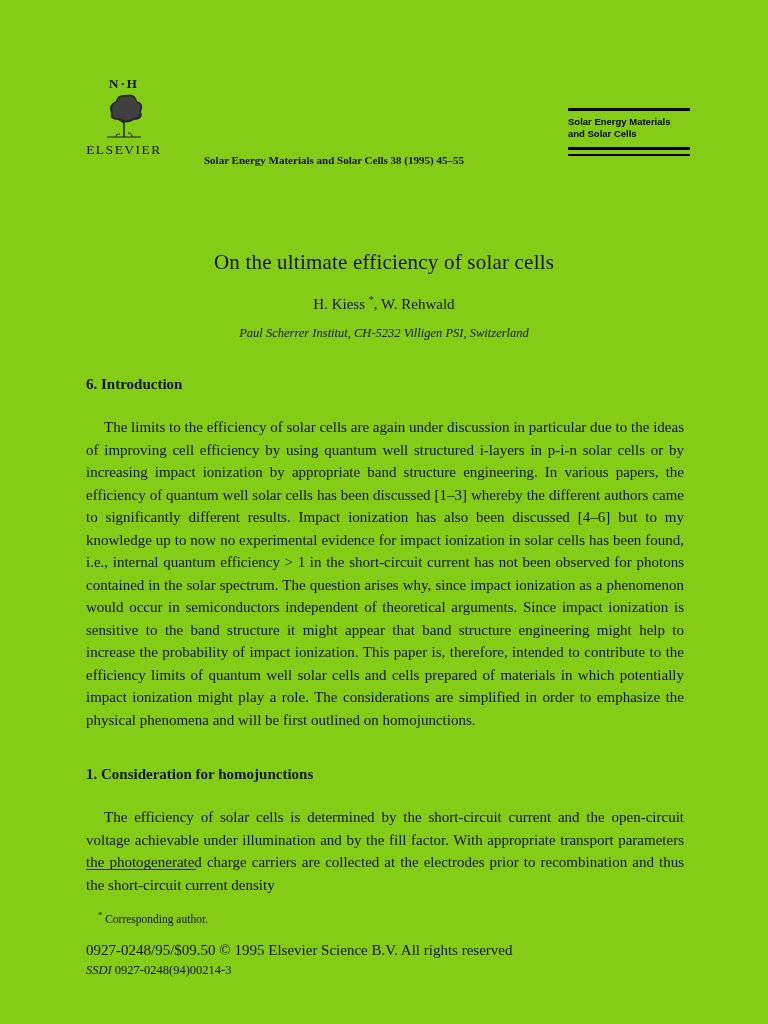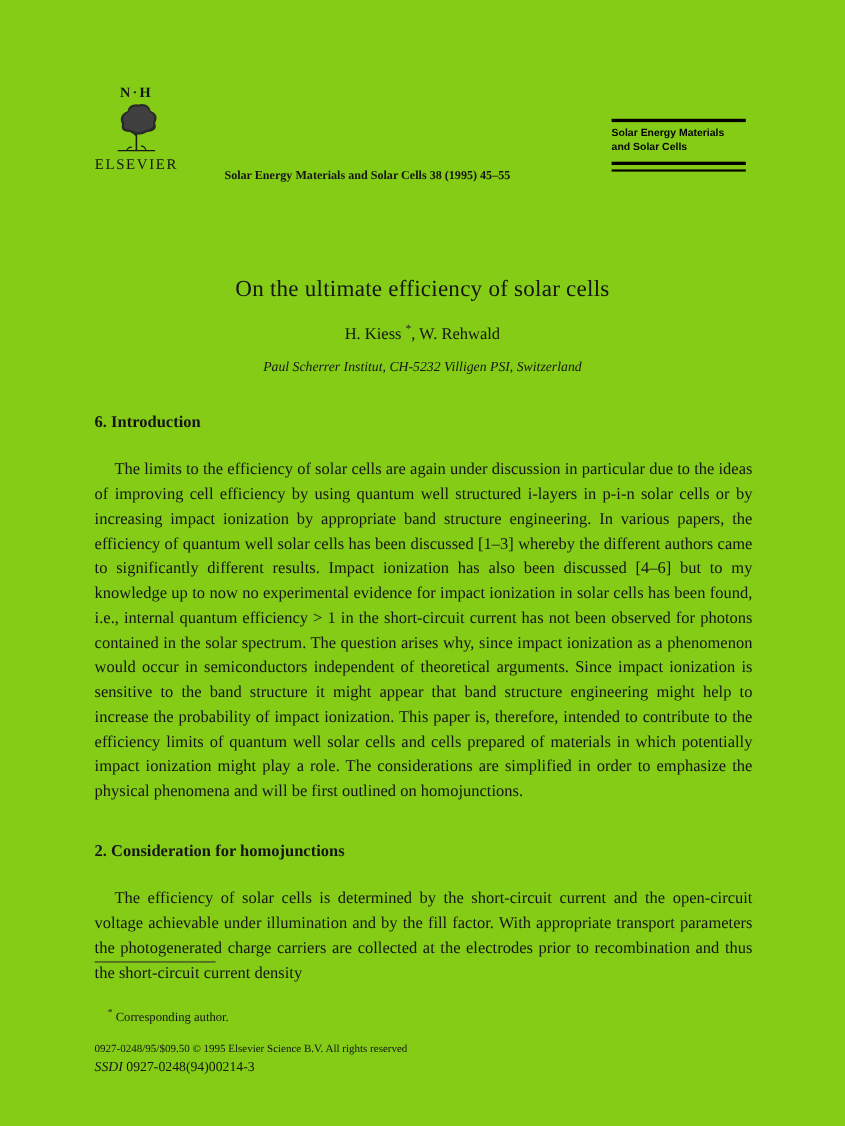--- a/index.html
+++ b/index.html
@@ -19,21 +19,21 @@
   
   .header { position: absolute; top: 76px; left: 86px; right: 78px; height: 94px; }
   .logo-block { position: absolute; left: 0; top: 0; width: 76px; text-align: center; }
   .logo-monogram { font-size: 13px; font-weight: bold; letter-spacing: 2px; }
   .logo-art { width: 42px; height: 46px; margin: 1px auto 0 auto; display: block; }
   .publisher-name { margin-top: 3px; font-size: 13.5px; letter-spacing: 1.5px; }
   .journal-citation {
     position: absolute; left: 118px; bottom: 4px;
     font-size: 11px; white-space: nowrap; font-weight: bold;
   }
-  .journal-banner { position: absolute; right: 12px; top: 32px; width: 122px; }
+  .journal-banner { position: absolute; right: 0; top: 32px; width: 122px; }
   .banner-rule-top { height: 3px; background: #000; margin-bottom: 5px; }
   .banner-text {
     font-family: "Liberation Sans", sans-serif;
     font-weight: bold; font-size: 9.5px; line-height: 1.3; color: #000;
   }
   .banner-rule-bottom { height: 3px; background: #000; margin-top: 6px; }
   .banner-rule-bottom2 { height: 2px; background: #000; margin-top: 4px; }
 
   
   .title-block { position: absolute; top: 250px; left: 84px; right: 84px; text-align: center; }
@@ -52,21 +52,21 @@
     font-size: 15px; line-height: 22.5px;
     text-align: justify;
     text-indent: 18px;
   }
 
   
   .bottom-block { position: absolute; left: 86px; right: 84px; bottom: 46px; }
   .footnote-rule { width: 110px; height: 1px; background: #333; margin-bottom: 7px; }
   .footnote { font-size: 11.5px; padding-left: 12px; margin-top: 40px; }
   .footnote sup { font-size: 8.5px; }
-  .copyright-line { margin-top: 17px; font-size: 10px; }
+  .copyright-line { margin-top: 17px; font-size: 15px; }
   .ssdi-line { margin-top: 4px; font-size: 12.5px; }
   .ssdi-label { font-style: italic; }
 </style>
 </head>
 <body>
 
 <div class="page">
 
   <div class="header">
 
@@ -104,21 +104,21 @@
     <div class="article-authors"><span>H. Kiess</span> <sup>*</sup><span>, W. Rehwald</span></div>
     <div class="article-affiliation">Paul Scherrer Institut, CH-5232 Villigen PSI, Switzerland</div>
   </div>
 
   <div class="section section-1">
     <h2 class="section-heading">6. Introduction</h2>
     <p>The limits to the efficiency of solar cells are again under discussion in particular due to the ideas of improving cell efficiency by using quantum well structured i-layers in p-i-n solar cells or by increasing impact ionization by appropriate band structure engineering. In various papers, the efficiency of quantum well solar cells has been discussed [1–3] whereby the different authors came to significantly different results. Impact ionization has also been discussed [4–6] but to my knowledge up to now no experimental evidence for impact ionization in solar cells has been found, i.e., internal quantum efficiency &gt; 1 in the short-circuit current has not been observed for photons contained in the solar spectrum. The question arises why, since impact ionization as a phenomenon would occur in semiconductors independent of theoretical arguments. Since impact ionization is sensitive to the band structure it might appear that band structure engineering might help to increase the probability of impact ionization. This paper is, therefore, intended to contribute to the efficiency limits of quantum well solar cells and cells prepared of materials in which potentially impact ionization might play a role. The considerations are simplified in order to emphasize the physical phenomena and will be first outlined on homojunctions.</p>
   </div>
 
   <div class="section section-2">
-    <h2 class="section-heading">2. Consideration for homojunctions</h2>
+    <h2 class="section-heading">1. Consideration for homojunctions</h2>
     <p>The efficiency of solar cells is determined by the short-circuit current and the open-circuit voltage achievable under illumination and by the fill factor. With appropriate transport parameters the photogenerated charge carriers are collected at the electrodes prior to recombination and thus the short-circuit current density</p>
   </div>
 
   <div class="bottom-block">
     <div class="footnote-rule"></div>
     <div class="footnote"><sup>*</sup> <span>Corresponding author.</span></div>
     <div class="copyright-line">0927-0248/95/$09.50 © 1995 Elsevier Science B.V. All rights reserved</div>
     <div class="ssdi-line"><span class="ssdi-label">SSDI</span> <span>0927-0248(94)00214-3</span></div>
   </div>
 

